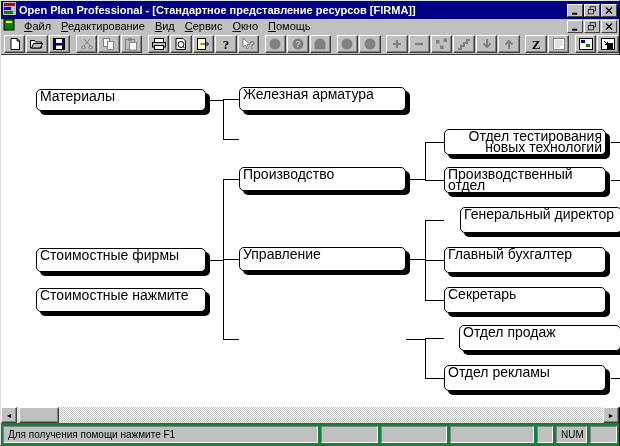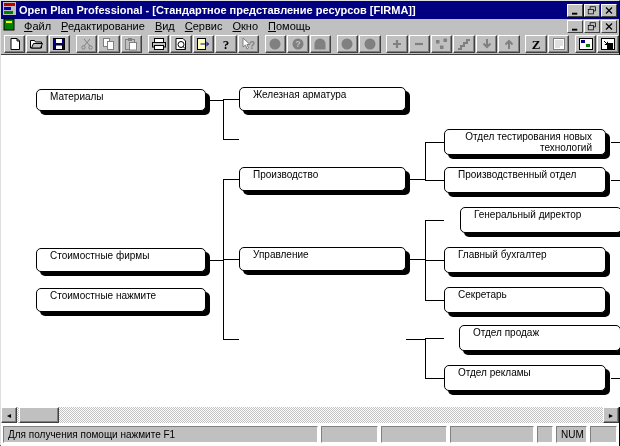--- a/index.html
+++ b/index.html
@@ -32,41 +32,41 @@
             border-color:#fff #404040 #404040 #fff;
             box-shadow: inset -1px -1px 0 #808080;
             display:flex; align-items:center; justify-content:center; padding:0; }
   .tb-btn + .tb-btn { margin-left:1px; }
   .tb-sep { width:6px; height:1px; display:inline-block; }
 
   
   .client { position:relative; width:620px; height:352px; background:#fff; overflow:hidden; }
   .edge { position:absolute; background:#000; }
   .node { position:absolute; background:#fff; border:1px solid #000; border-radius:5px;
-          box-shadow:4px 4px 0 #000; font-size:10px; line-height:11px;
-          padding:1px 13px; overflow:hidden; color:#000; }
+          box-shadow:4px 4px 0 #000; font-size:14px; line-height:11px;
+          padding:1px 3px; overflow:hidden; color:#000; }
 
   
   .hscroll { height:16px; display:flex;
      background-color:#c0c0c0;
      background-image:
        linear-gradient(45deg,#fff 25%,transparent 25%,transparent 75%,#fff 75%),
        linear-gradient(45deg,#fff 25%,transparent 25%,transparent 75%,#fff 75%);
      background-size:2px 2px; background-position:0 0,1px 1px; }
   .sbtn { width:16px; height:16px; background:#c0c0c0; border:1px solid;
           border-color:#fff #404040 #404040 #fff; box-shadow:inset -1px -1px 0 #808080;
           font-size:7px; line-height:1; display:flex; align-items:center;
           justify-content:center; padding:0; color:#000; }
   .track { flex:1; position:relative; }
   .thumb { position:absolute; left:2px; top:0; width:40px; height:16px; background:#c0c0c0;
            border:1px solid; border-color:#fff #404040 #404040 #fff;
            box-shadow:inset -1px -1px 0 #808080; }
 
   
-  .statusbar { height:24px; display:flex; gap:3px; padding:3px 2px 0 2px; background:#ffffff; }
+  .statusbar { height:24px; display:flex; gap:3px; padding:3px 2px 0 2px; background:#15803d; }
   .panel { height:17px; background:#c0c0c0; border:1px solid;
            border-color:#808080 #fff #fff #808080; font-size:10px; color:#000;
            padding:2px 4px; white-space:nowrap; overflow:hidden; }
   .panel.msg { flex:1; }
   .panel.pa { width:57px; } .panel.pb { width:66px; } .panel.pc { width:84px; }
   .panel.pd { width:16px; } .panel.num { width:31px; text-align:center; }
   .panel.pe { width:27px; }
 </style>
 </head>
 <body>

